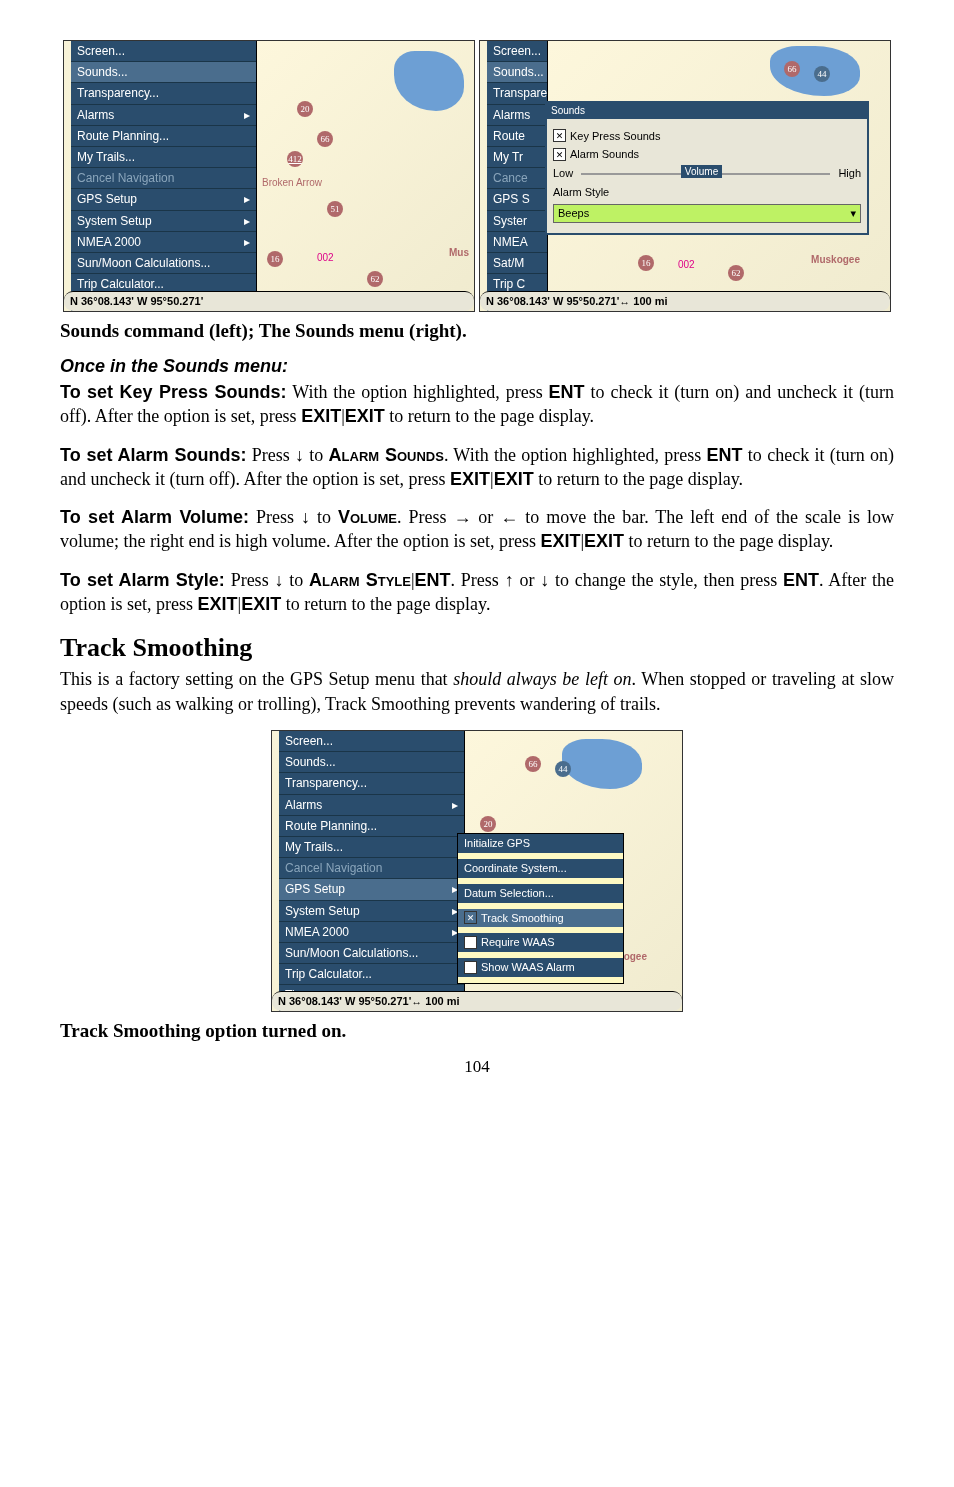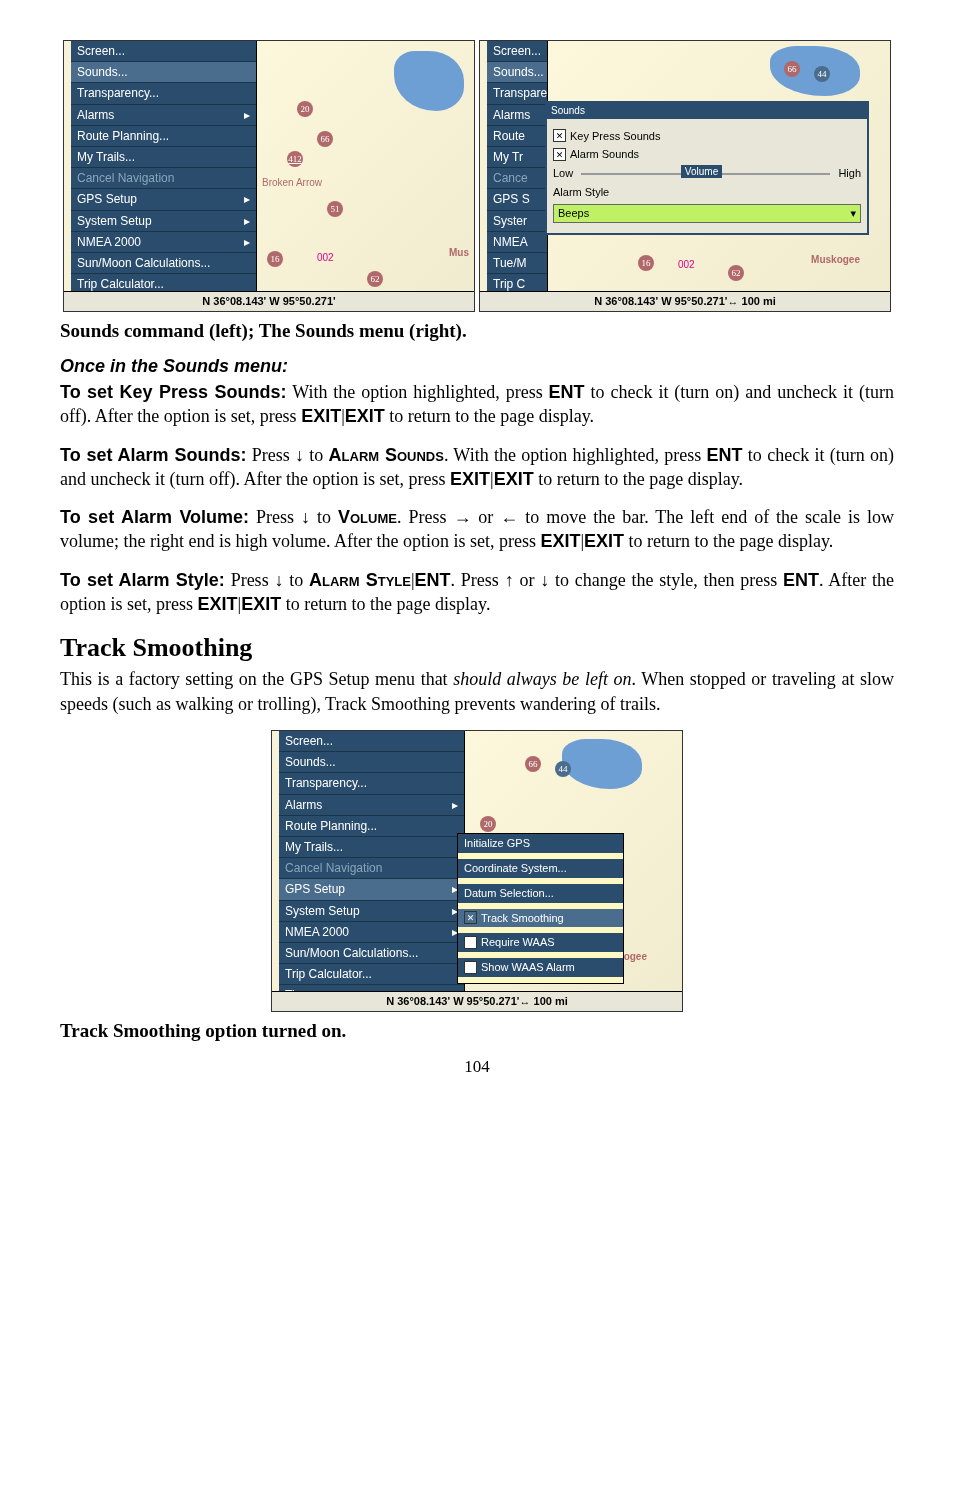--- a/index.html
+++ b/index.html
@@ -63,21 +63,22 @@
     bottom: 0;
     left: 0;
     right: 0;
     background: #e8e6d8;
     border-top: 1px solid #000;
     font-family: Arial, sans-serif;
     font-size: 11px;
     font-weight: bold;
     padding: 2px 6px;
     display: flex;
-    justify-content: center;
+    justify-content: flex-start;
+    border-radius: 9px;
   }
   .popup {
     position: absolute;
     left: 65px;
     top: 60px;
     width: 320px;
     background: #e8e6d8;
     border: 2px solid #2a4d6d;
     font-family: Arial, sans-serif;
     font-size: 11px;
@@ -255,21 +256,21 @@
       <div class="gps-menu-item">Screen...</div>
       <div class="gps-menu-item highlighted">Sounds...</div>
       <div class="gps-menu-item">Transparency...</div>
       <div class="gps-menu-item">Alarms</div>
       <div class="gps-menu-item">Route</div>
       <div class="gps-menu-item">My Tr</div>
       <div class="gps-menu-item disabled">Cance</div>
       <div class="gps-menu-item">GPS S</div>
       <div class="gps-menu-item">Syster</div>
       <div class="gps-menu-item">NMEA</div>
-      <div class="gps-menu-item">Tue/M</div>
+      <div class="gps-menu-item">Sat/M</div>
       <div class="gps-menu-item">Trip C</div>
       <div class="gps-menu-item">Timers</div>
 
     </div>
     <div class="gps-map">
       <div class="water" style="top:5px;right:30px;width:90px;height:50px;"></div>
       <span class="hwy-icon" style="top:20px;right:90px;">66</span>
       <span class="hwy-icon" style="top:25px;right:60px;background:#4a6d8d;">44</span>
       <span class="hwy-icon" style="bottom:40px;left:90px;">16</span>
       <span class="hwy-icon" style="bottom:30px;left:180px;">62</span>

